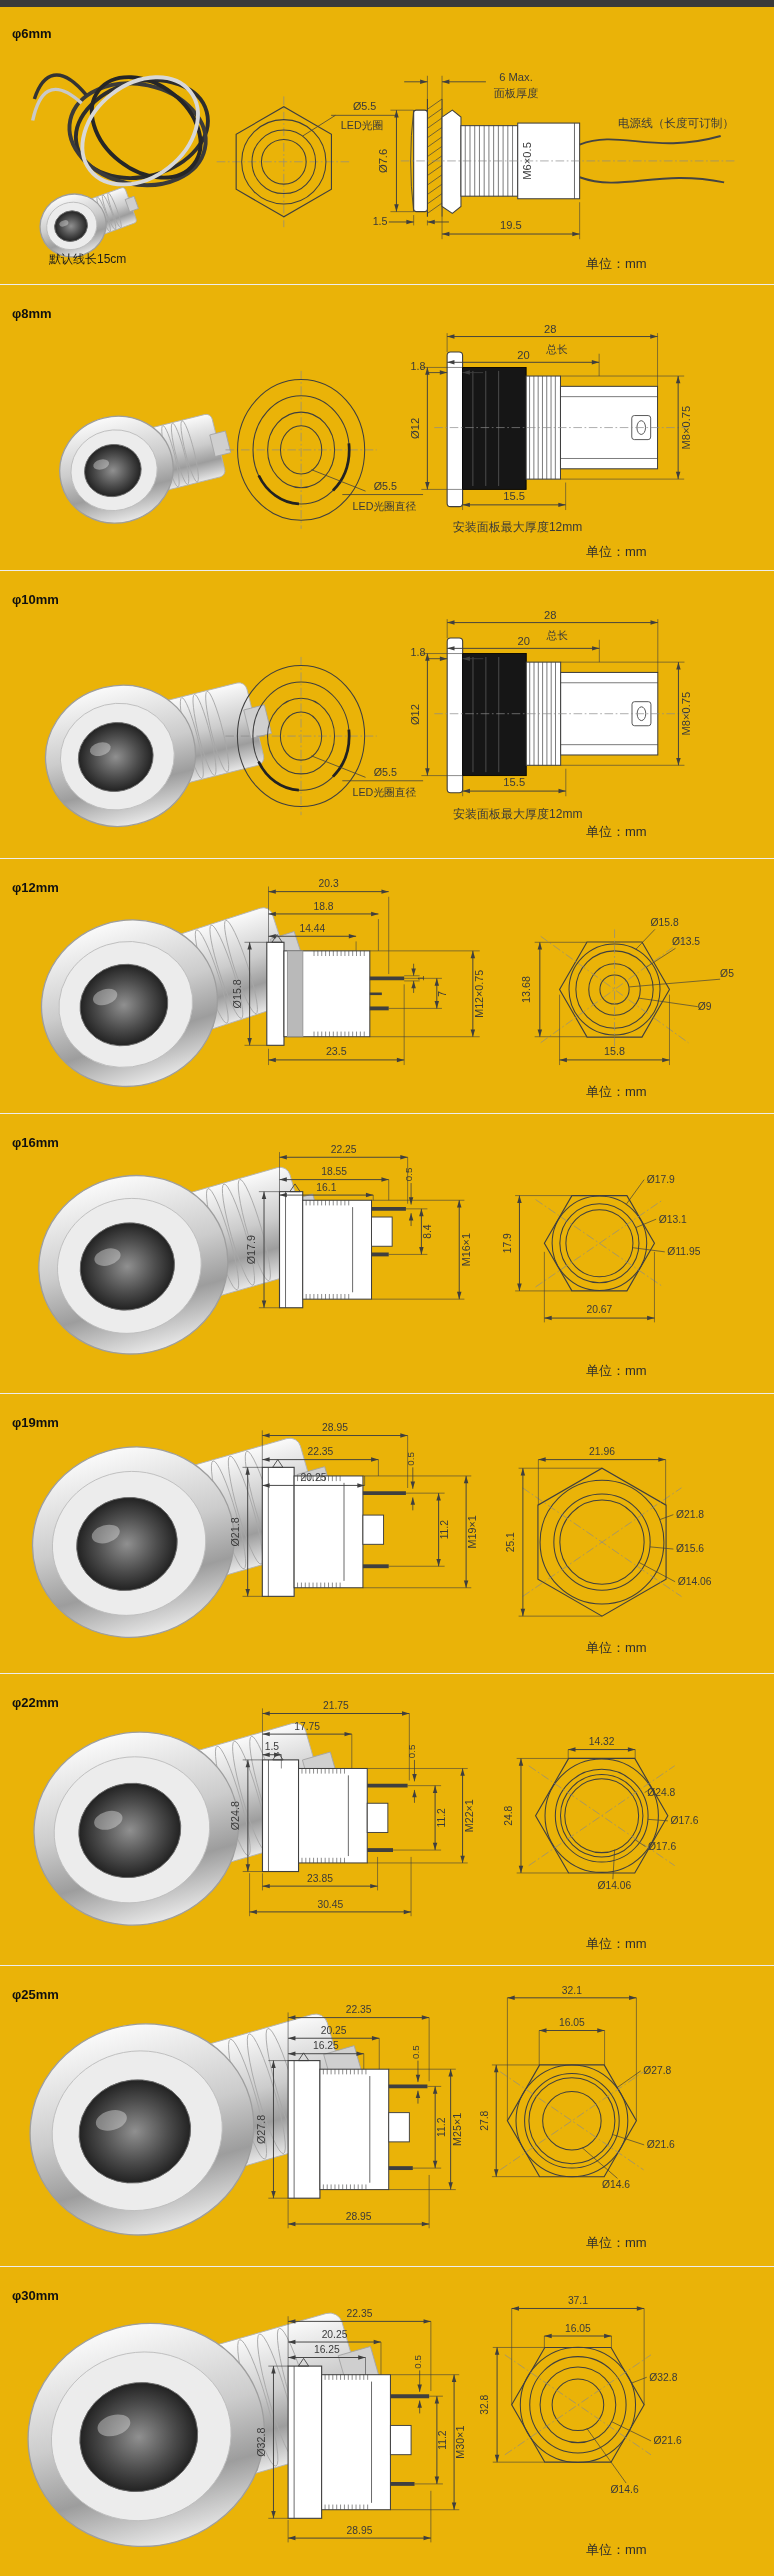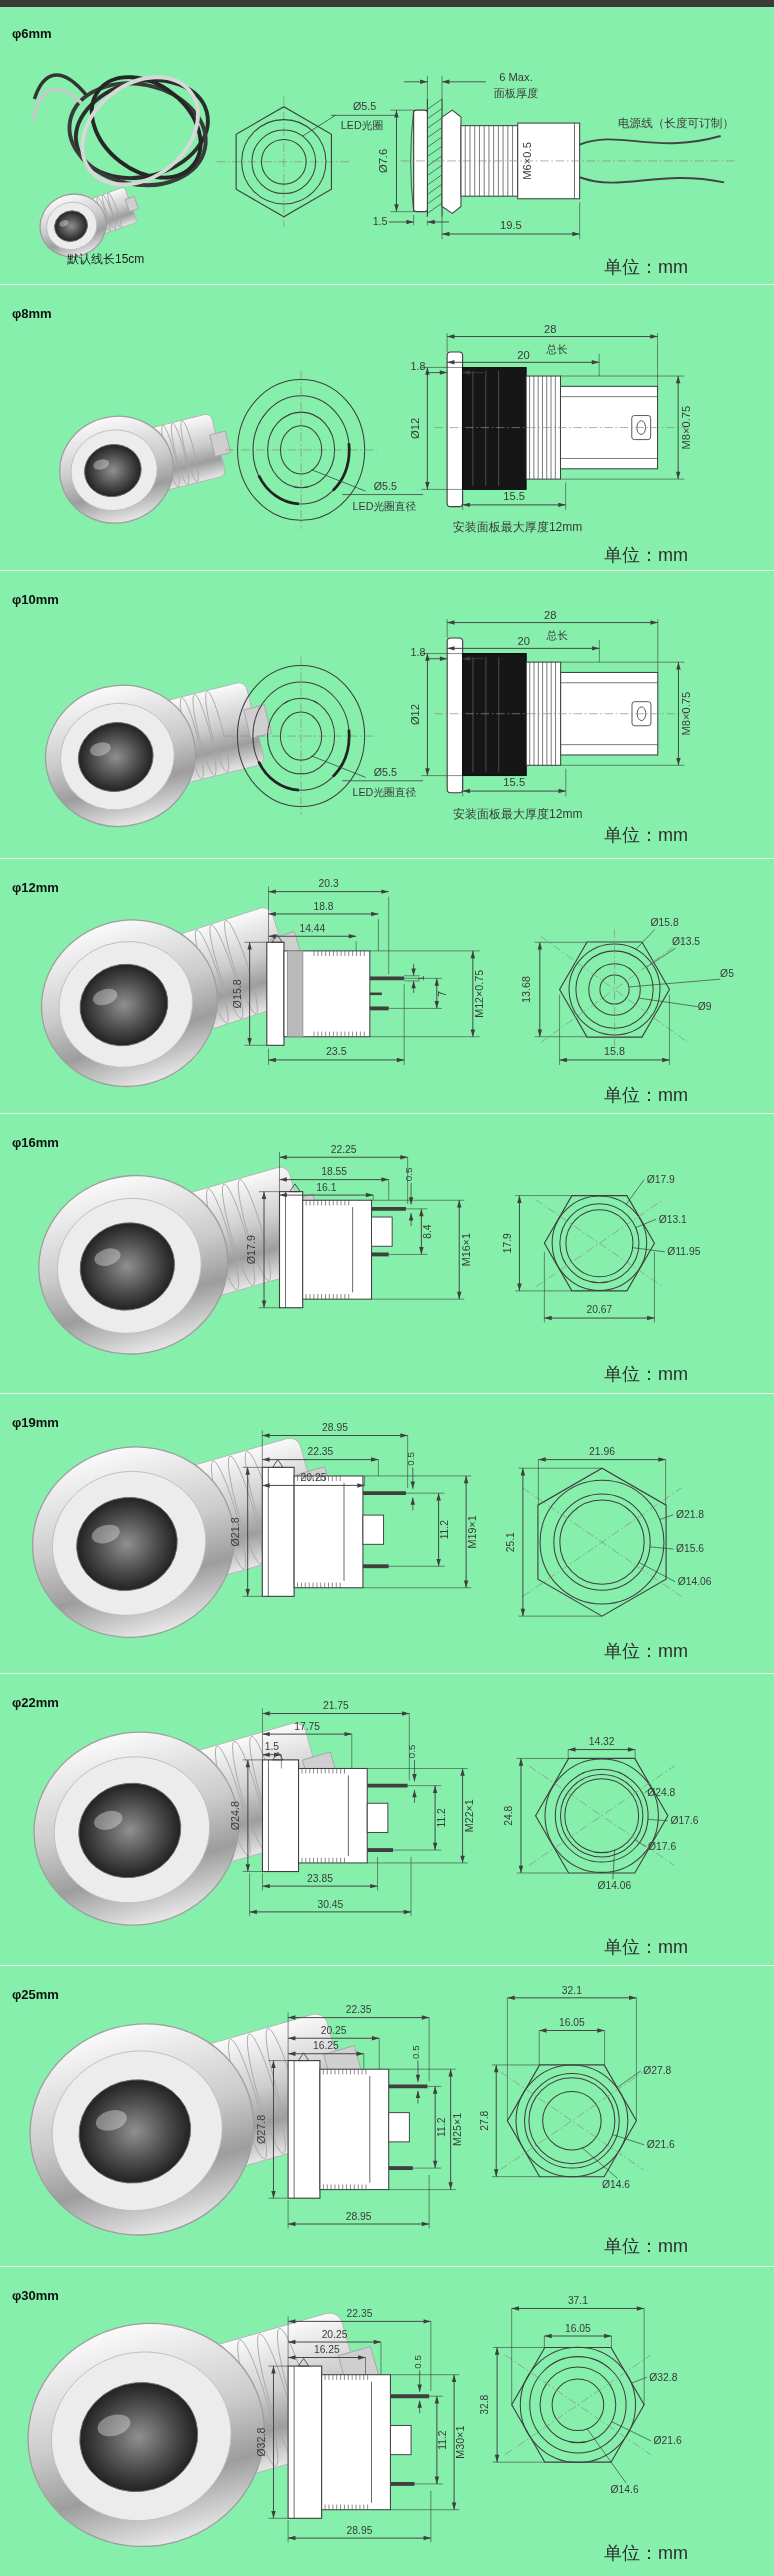--- a/index.html
+++ b/index.html
@@ -1,25 +1,25 @@
 <!DOCTYPE html>
 <html style="font-size:13.8px"><head>
 <meta charset="utf-8">
 <style>
 *{margin:0;padding:0;box-sizing:border-box}
 html,body{background:#fff}
 body{width:774px;font-family:"Liberation Sans","DejaVu Sans",sans-serif}
-#page{position:relative;width:774px;height:2576px;background:#86efac;overflow:hidden}
+#page{position:relative;width:774px;height:2576px;background:#eab308;overflow:hidden}
 #topbar{position:absolute;left:0;top:0;width:774px;height:6.9px;background:#3a3a3a;z-index:5}
 section.spec{position:relative;width:774px;border-top:0.9px solid #ededed}
 section.spec:first-of-type{border-top:none}
 .hdr{position:absolute;left:12px;top:21px;font-size:13px;font-weight:bold;color:#101010;z-index:3}
 svg.draw{position:absolute;left:0;top:0}
 .caption{position:absolute;font-size:12px;color:#1c1c1c;z-index:3}
-.unit{position:absolute;left:604px;font-size:18px;color:#2e2e2e;z-index:3}
+.unit{position:absolute;left:586px;font-size:13px;color:#2e2e2e;z-index:3}
 </style>
 </head>
 <body>
 
 <div id="page">
   <div id="topbar"></div>
 
   <section class="spec" style="height:284px">
     <div class="hdr" style="top:26px">φ6mm</div>
     <svg class="draw" width="774" height="284" viewBox="0 0 900 330">
@@ -124,21 +124,21 @@
         <path d="M497 258 l8.5 -2.6 v5.2 z" fill="#3f3f3f"></path>
         <text x="442" y="262" fill="#3a3a3a" font-size="12.5" text-anchor="middle">1.5</text>
         <line x1="514" y1="252" x2="514" y2="278" stroke="#3f3f3f" stroke-width="0.7"></line>
         <line x1="674" y1="235" x2="674" y2="278" stroke="#3f3f3f" stroke-width="0.7"></line>
         <line x1="514" y1="272" x2="674" y2="272" stroke="#3f3f3f" stroke-width="1.1"></line>
         <path d="M514 272 l8.5 -2.6 v5.2 z" fill="#3f3f3f"></path>
         <path d="M674 272 l-8.5 -2.6 v5.2 z" fill="#3f3f3f"></path>
         <text x="594" y="266" fill="#3a3a3a" font-size="13" text-anchor="middle">19.5</text>
         <text x="786" y="147" fill="#3a3a3a" font-size="13.5" text-anchor="middle">电源线（长度可订制）</text>
       </svg>
-    <div class="caption" style="left:67px;top:251px">默认线长15cm</div>
+    <div class="caption" style="left:49px;top:251px">默认线长15cm</div>
     <div class="unit" style="top:255px">单位：mm</div>
   </section>
 
   <section class="spec" style="height:286px">
     <div class="hdr">φ8mm</div>
     <svg class="draw" width="774" height="286" viewBox="0 0 900 333">
         <defs>
           <linearGradient id="met1" x1="0" y1="0" x2="0" y2="1">
             <stop offset="0" stop-color="#fafafa"></stop>
             <stop offset="0.45" stop-color="#cccccc"></stop>

